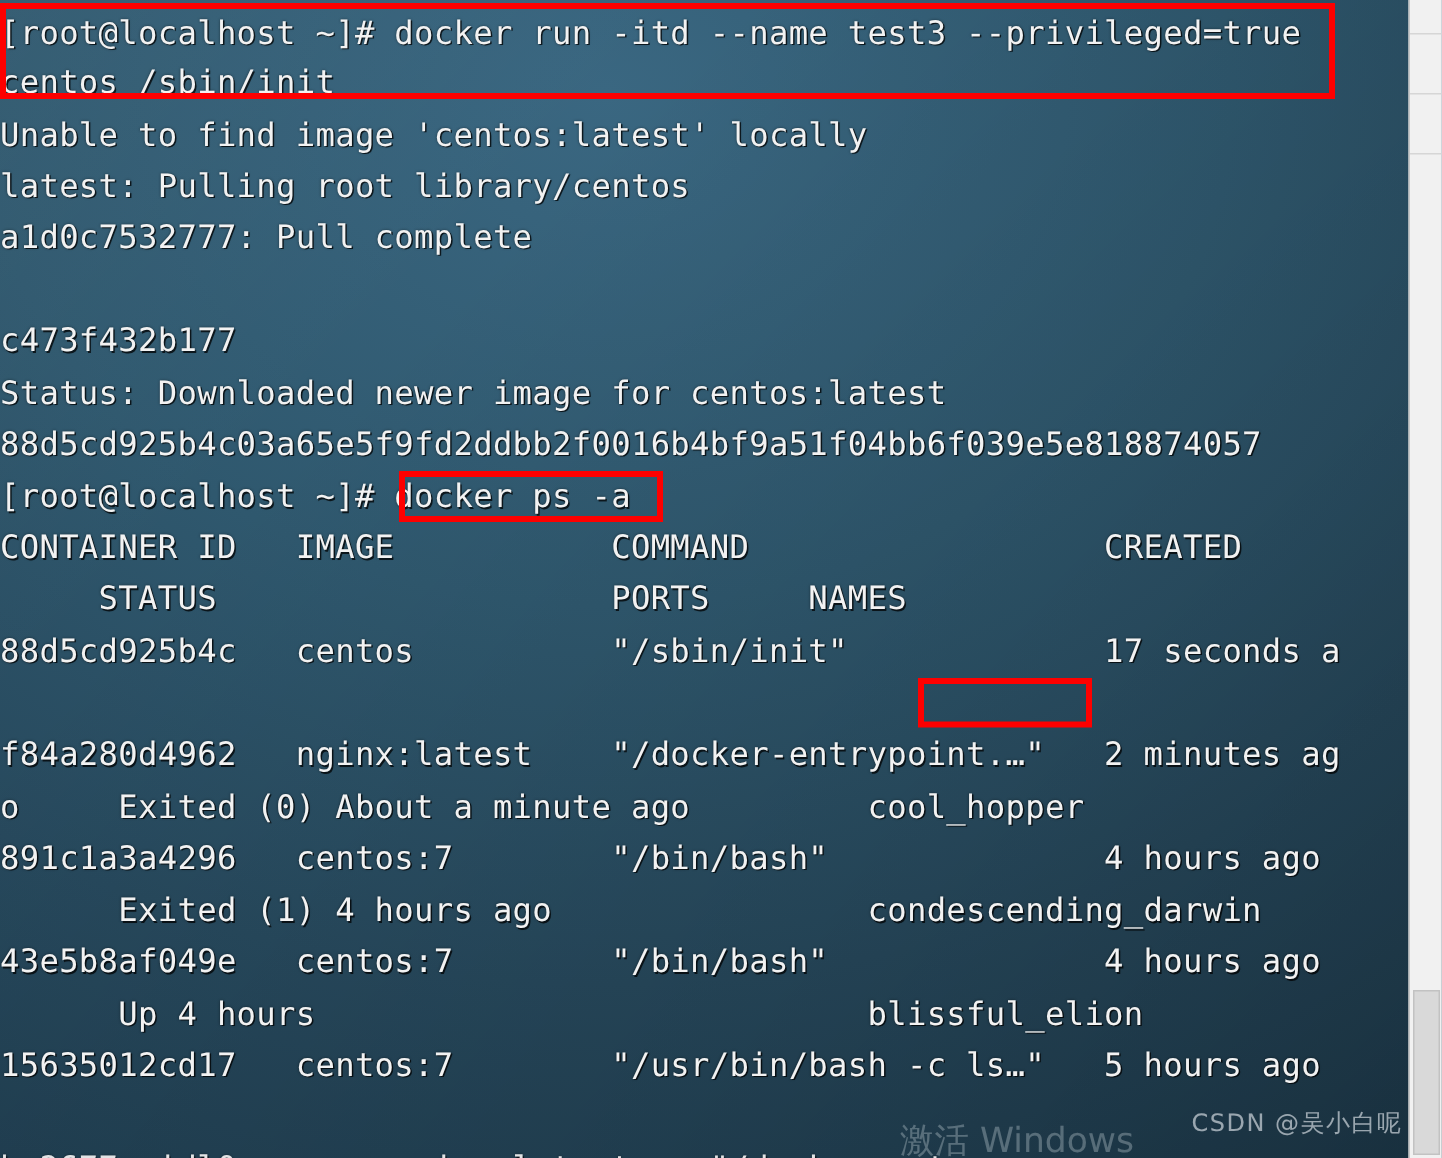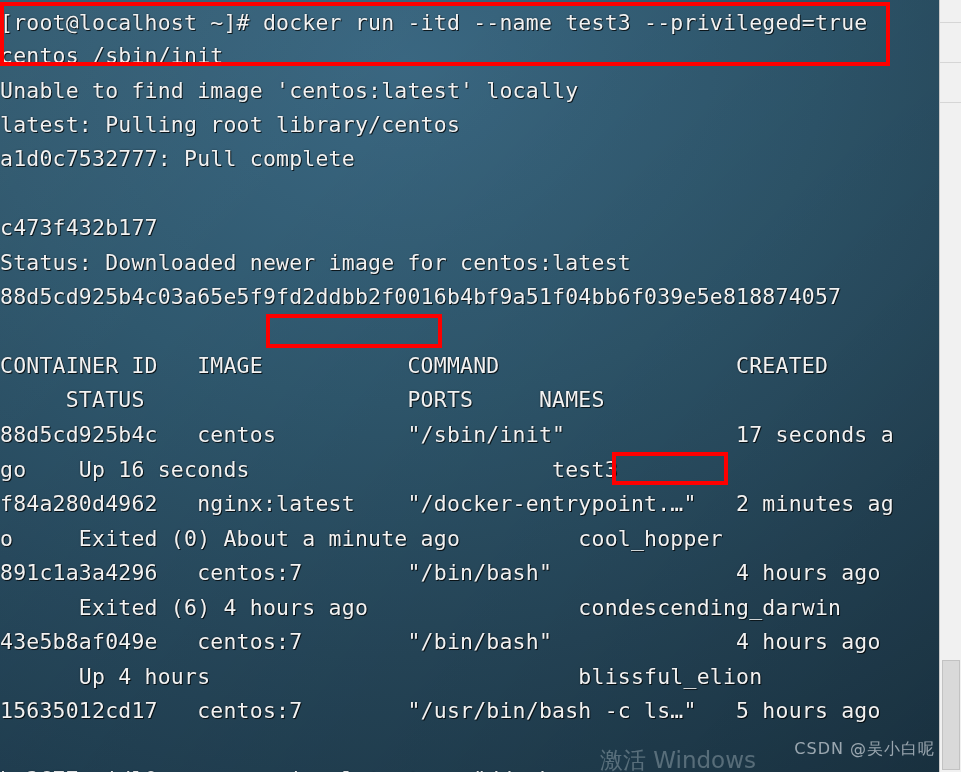--- a/index.html
+++ b/index.html
@@ -118,28 +118,28 @@
 
   <div id="term">
     <div class="line" style="top:3px">[root@localhost ~]# docker run -itd --name test3 --privileged=true</div>
     <div class="line" style="top:36px">centos /sbin/init</div>
     <div class="line" style="top:71px">Unable to find image 'centos:latest' locally</div>
     <div class="line" style="top:105px">latest: Pulling root library/centos</div>
     <div class="line" style="top:139px">a1d0c7532777: Pull complete</div>
     <div class="line" style="top:208px">c473f432b177</div>
     <div class="line" style="top:243px">Status: Downloaded newer image for centos:latest</div>
     <div class="line" style="top:277px">88d5cd925b4c03a65e5f9fd2ddbb2f0016b4bf9a51f04bb6f039e5e818874057</div>
+    <div class="line" style="top:312px">[root@localhost ~]# docker ps -a</div>
     <div class="line" style="top:346px">CONTAINER ID   IMAGE           COMMAND                  CREATED</div>
     <div class="line" style="top:380px">     STATUS                    PORTS     NAMES</div>
     <div class="line" style="top:415px">88d5cd925b4c   centos          "/sbin/init"             17 seconds a</div>
-    <div class="line" style="top:450px">go    Up 16 seconds                       test3</div>
     <div class="line" style="top:484px">f84a280d4962   nginx:latest    "/docker-entrypoint.…"   2 minutes ag</div>
     <div class="line" style="top:519px">o     Exited (0) About a minute ago         cool_hopper</div>
     <div class="line" style="top:553px">891c1a3a4296   centos:7        "/bin/bash"              4 hours ago</div>
-    <div class="line" style="top:588px">      Exited (6) 4 hours ago                condescending_darwin</div>
+    <div class="line" style="top:588px">      Exited (1) 4 hours ago                condescending_darwin</div>
     <div class="line" style="top:622px">43e5b8af049e   centos:7        "/bin/bash"              4 hours ago</div>
     <div class="line" style="top:657px">      Up 4 hours                            blissful_elion</div>
     <div class="line" style="top:691px">15635012cd17   centos:7        "/usr/bin/bash -c ls…"   5 hours ago</div>
     <div class="line" style="top:760px;opacity:0.92">b.2677  idl0        nginx:latest    "/docker-ent</div>
   </div>
 
   <div class="redbox" style="left:0px; top:2px; width:890px; height:64px;"></div>
 
   <div class="redbox" style="left:266px; top:314px; width:176px; height:34px;"></div>
 

